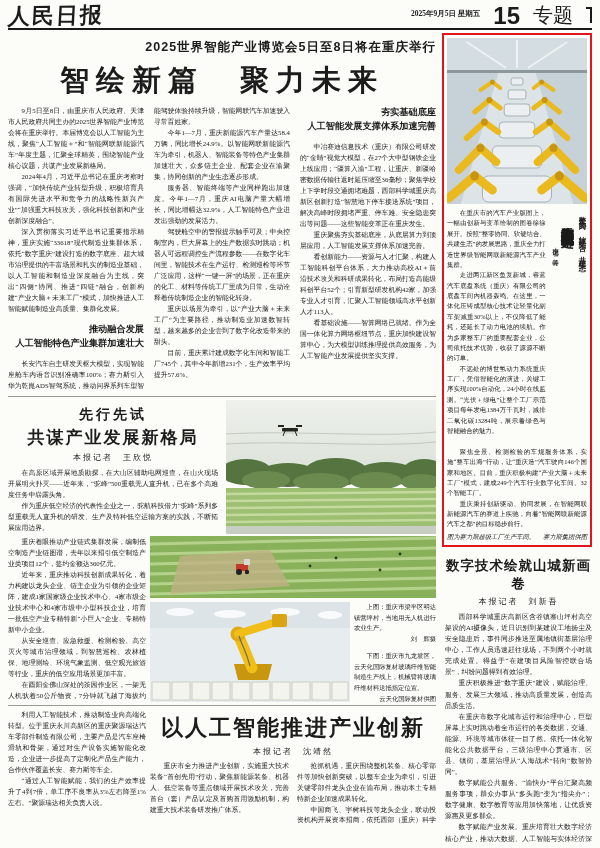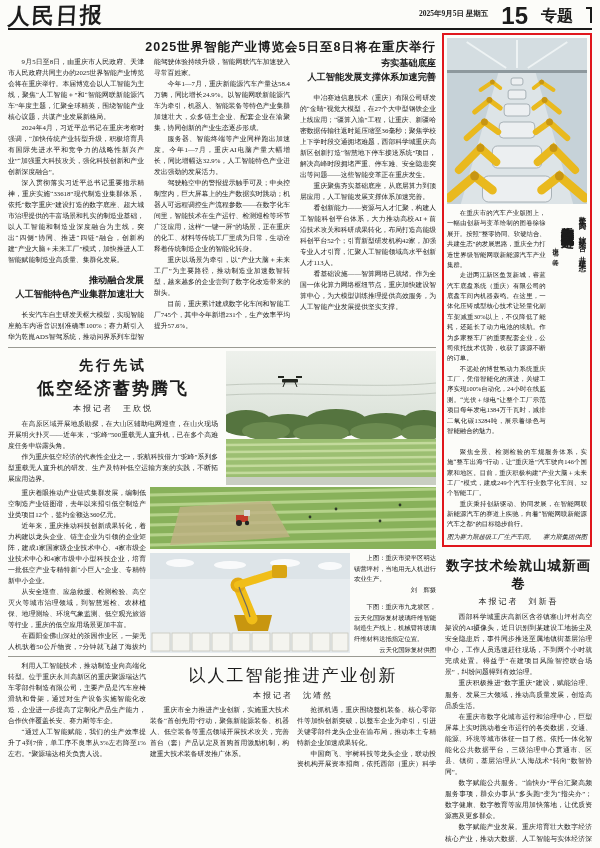--- a/index.html
+++ b/index.html
@@ -5,21 +5,21 @@
   * { box-sizing: border-box; }
   body { margin:0; background:#888; font-family:"Liberation Serif","DejaVu Serif",serif; color:#1c1c1c; }
   .page { width:600px; height:848px; background:#fcfcf9; margin:0 auto; overflow:hidden; padding:0 8px; }
 
   
   .masthead { height:30px; display:flex; align-items:flex-end; justify-content:space-between; border-bottom:2.5px solid #1a1a1a; padding-bottom:2px; }
   .logo { font-family:"DejaVu Serif","Liberation Serif",serif; font-weight:bold; font-size:22px; letter-spacing:2px; transform:skew(-4deg) rotate(-1deg); line-height:1; }
   .mast-right { display:flex; align-items:center; gap:13px; }
   .mast-date { font-size:7.5px; font-weight:bold; padding-bottom:3px; }
   .mast-page { font-family:"Liberation Sans","DejaVu Sans",sans-serif; font-size:24px; font-weight:bold; line-height:.85; }
-  .mast-section { font-family:"Liberation Sans","DejaVu Sans",sans-serif; font-size:16px; font-weight:bold; line-height:.95; }
+  .mast-section { font-family:"Liberation Sans","DejaVu Sans",sans-serif; font-size:20px; font-weight:normal; line-height:.95; }
   .corner-mark { width:6px; height:16px; border-right:2px solid #1a1a1a; border-top:2px solid #1a1a1a; margin-bottom:1px; }
 
   .content { display:flex; gap:6px; height:818px; }
   .col-left { width:428px; overflow:hidden; }
   .col-right { width:150px; overflow:hidden; display:flex; flex-direction:column; }
 
   .rule { border:none; border-top:1px solid #9a9a92; margin:3px 0; }
   .para { margin:0; text-indent:2em; text-align:justify; }
   .byline { text-align:center; font-size:8px; letter-spacing:2px; color:#222; }
 
@@ -42,21 +42,21 @@
   .mid-photos { width:286px; }
   .mid-photos-row { display:flex; gap:4px; margin-top:4px; }
   .captions { width:82px; font-size:6.3px; line-height:1.7; color:#222; }
   .cap { margin:0 0 6px; text-indent:2em; text-align:justify; }
   .credit { display:block; text-align:right; text-indent:0; }
 
   
   .bottom { display:flex; gap:4px; height:122px; overflow:hidden; }
   .bot-col1 { width:138px; font-size:6.8px; line-height:1.62; overflow:hidden; }
   .bot-main { width:286px; }
-  .bot-headline { text-align:center; font-weight:normal; font-size:17px; letter-spacing:2px; margin:4px 0 3px; }
+  .bot-headline { text-align:center; font-weight:bold; font-size:22px; letter-spacing:2px; margin:4px 0 3px; }
   .bot-byline { margin-bottom:4px; }
   .bot-cols { columns:2; column-gap:8px; column-fill:auto; height:76px; overflow:hidden; font-size:6.8px; line-height:1.6; }
 
   
   .red-box { border:2.5px solid #e0161c; margin-top:3px; height:514px; padding:3px; display:flex; flex-direction:column; overflow:hidden; }
   .rb-mid { flex:1; display:flex; margin-top:4px; overflow:hidden; }
   .rb-text { flex:1; font-size:6.4px; line-height:1.62; overflow:hidden; padding-right:3px; }
   .vert-wrap { writing-mode:vertical-rl; text-orientation:upright; height:100%; }
   .rb-kicker { font-family:"Liberation Sans","DejaVu Sans",sans-serif; font-weight:bold; font-size:7.5px; letter-spacing:2.5px; padding-inline-start:2px; margin-left:3px; }
   .rb-title { font-weight:bold; font-size:13px; letter-spacing:.5px; line-height:1.1; padding-inline-start:8px; }
@@ -84,20 +84,21 @@
       <span class="corner-mark"></span>
     </div>
   </header>
 
   <div class="content">
 
     <div class="col-left">
 
       <section>
         <div class="kicker">2025世界智能产业博览会5日至8日将在重庆举行</div>
+        <h1 class="lead-headline">智绘新篇　聚力未来</h1>
         <div class="lead-cols">
           <div>
               <p class="para">9月5日至8日，由重庆市人民政府、天津市人民政府共同主办的2025世界智能产业博览会将在重庆举行。本届博览会以人工智能为主线，聚焦“人工智能＋”和“智能网联新能源汽车”年度主题，汇聚全球精英，围绕智能产业核心议题，共谋产业发展新格局。</p>
               <p class="para">2024年4月，习近平总书记在重庆考察时强调，“加快传统产业转型升级，积极培育具有国际先进水平和竞争力的战略性新兴产业”“加强重大科技攻关，强化科技创新和产业创新深度融合”。</p>
               <p class="para">深入贯彻落实习近平总书记重要指示精神，重庆实施“33618”现代制造业集群体系，依托“数字重庆”建设打造的数字底座、超大城市治理提供的丰富场景和扎实的制造业基础，以人工智能和制造业深度融合为主线，突出“四侧”协同、推进“四链”融合，创新构建“产业大脑＋未来工厂”模式，加快推进人工智能赋能制造业高质量、集群化发展。</p>
             </div>
           <div class="subhead">
             <div>推动融合发展</div>
             <div>人工智能特色产业集群加速壮大</div>
           </div>
@@ -123,21 +124,21 @@
             </div>
         </div>
       </section>
 
       <hr class="rule">
 
       <section>
         <div class="mid-rowA">
           <div class="mid-head-block">
             <div class="mid-h1">先行先试</div>
-            <div class="mid-h2">低空经济蓄势腾飞</div>
+            <div class="mid-h2">共谋产业发展新格局</div>
             <div class="byline">本报记者　王欣悦</div>
             <div class="mid-intro">
                 <p class="para">在高原区域开展地质勘探，在大山区辅助电网巡查，在山火现场开展明火扑灭——近年来，“驼峰”500重载无人直升机，已在多个高难度任务中崭露头角。</p>
                 <p class="para">作为重庆低空经济的代表性企业之一，驼航科技借力“驼峰”系列多型重载无人直升机的研发、生产及特种低空运输方案的实践，不断拓展应用边界。</p>
               </div>
           </div>
           <svg class="photo" width="210" height="134" viewBox="0 0 210 134">
             <defs>
               <linearGradient id="sky" x1="0" y1="0" x2="0" y2="1">
                 <stop offset="0" stop-color="#eef1ec"></stop>

